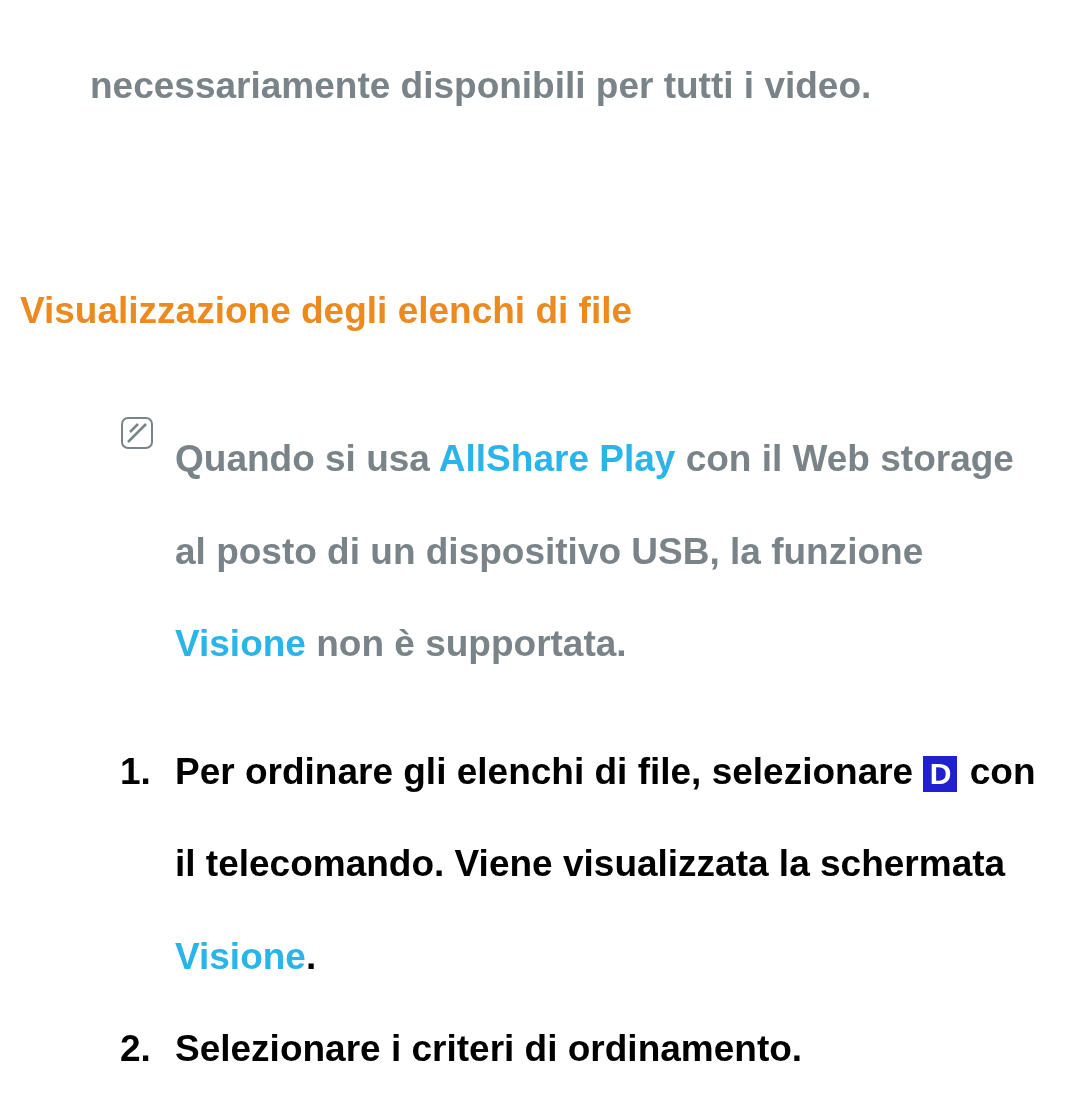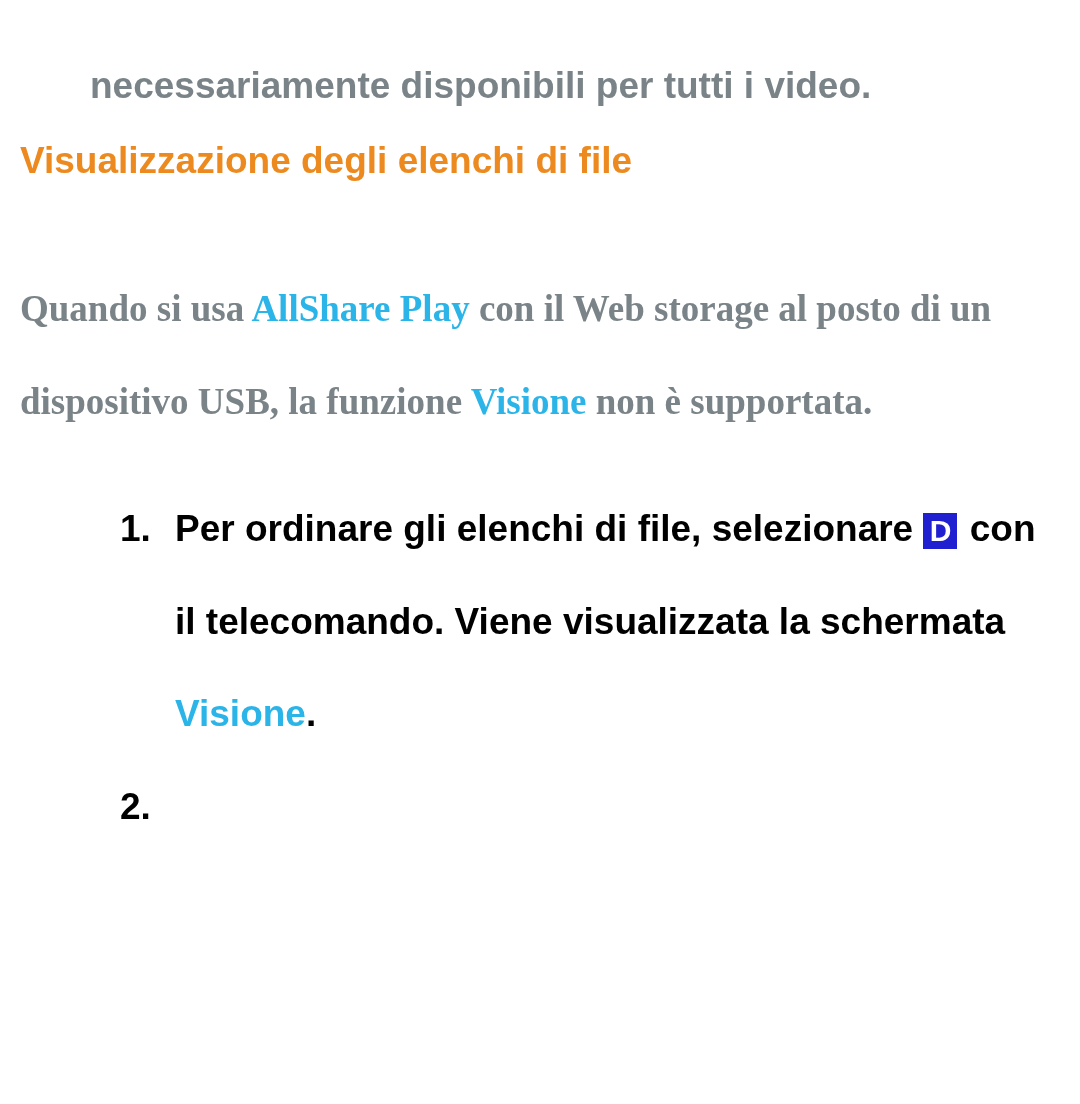--- a/index.html
+++ b/index.html
@@ -20,27 +20,28 @@
       font-size: 37px;
       font-weight: 600;
       margin-left: 70px;
       margin-right: 40px;
       line-height: 2.5;
     }
     .section-heading {
       color: #ed8a1f;
       font-size: 37px;
       font-weight: 600;
+      margin-top: 150px;
       margin-left: 0;
     }
     .note-block {
       margin-top: 75px;
+      margin-left: 155px;
       margin-right: 30px;
       position: relative;
-      font-family: Liberation Serif, serif;
     }
     .note-icon {
       position: absolute;
       left: -55px;
       top: 3px;
       width: 34px;
       height: 34px;
     }
     .note-icon svg {
       width: 100%;
@@ -111,14 +112,15 @@
   </span>
 </div>
 
 <div class="numbered-list">
   <div class="list-item">
     <span class="list-number">1.</span>
     <span>Per ordinare gli elenchi di file, selezionare </span><span class="d-button">D</span><span> con il telecomando. Viene visualizzata la schermata </span><span class="cyan-text">Visione</span><span>.</span>
   </div>
   <div class="list-item">
     <span class="list-number">2.</span>
+    <span>Selezionare i criteri di ordinamento.</span>
   </div>
 </div>
 
 </body></html>

